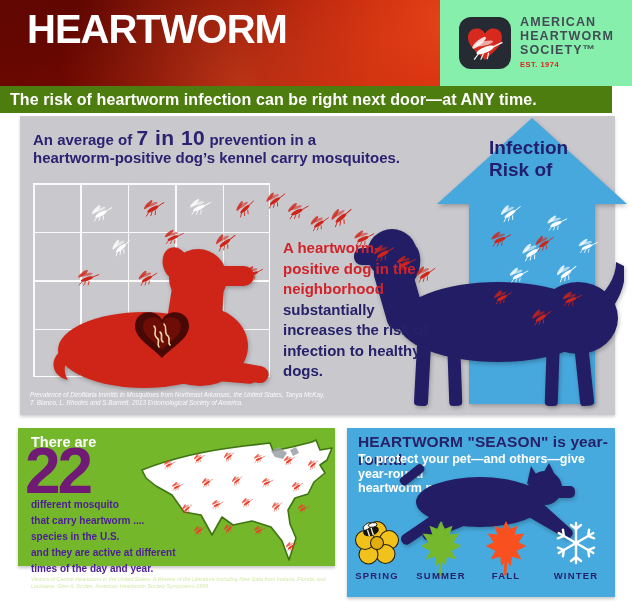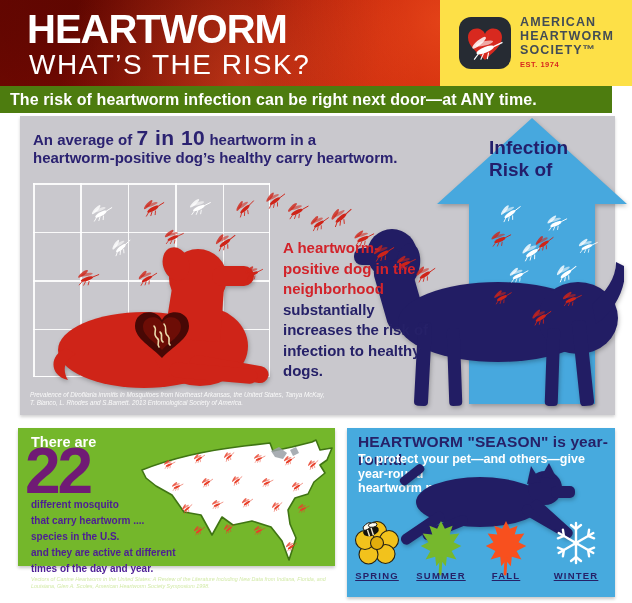--- a/index.html
+++ b/index.html
@@ -11,21 +11,21 @@
   .header { left:0; top:0; width:632px; height:86px;
     background:
       radial-gradient(circle at 70% 25%, rgba(255,96,40,.55), transparent 42%),
       radial-gradient(circle at 38% 95%, rgba(255,120,60,.35), transparent 45%),
       radial-gradient(circle at 12% 10%, rgba(60,0,0,.55), transparent 55%),
       linear-gradient(115deg,#7d0b01 0%, #b31302 45%, #d92d07 100%);
   }
   .title { left:27px; top:7px; color:#fff; font-size:40px; font-weight:800; letter-spacing:-1px; }
   .subtitle { left:29px; top:49px; color:#fff; font-size:28px; font-weight:400; letter-spacing:1.5px; }
 
-  .logo-box { left:440px; top:0; width:192px; height:86px; background:#fde047; display:flex; align-items:center; padding-left:19px; }
+  .logo-box { left:440px; top:0; width:192px; height:86px; background:#86efac; display:flex; align-items:center; padding-left:19px; }
   .logo-text { margin-left:9px; color:#434c55; font-size:12.5px; font-weight:600; letter-spacing:1.1px; line-height:14px; }
   .logo-est { color:#d8291f; font-size:7.5px; font-weight:700; letter-spacing:.5px; margin-top:1px; }
 
   
   .banner { left:0; top:86px; width:612px; height:27px; background:#4d7c0f; color:#fff;
     font-size:16px; font-weight:700; line-height:27px; padding-left:10px; letter-spacing:.1px; }
 
   
   .gray-panel { left:20px; top:116px; width:595px; height:299px; background:#c9c8cd; box-shadow:0 2px 3px rgba(0,0,0,.18); }
   .kennel-grid { left:33px; top:183px; width:237px; height:194px;
@@ -51,30 +51,29 @@
   .ga-intro { left:13px; top:6px; color:#fff; font-size:14.5px; font-weight:700; }
   .ga-count { left:7px; top:14px; color:#701a75; font-size:64px; font-weight:800; letter-spacing:-3px; line-height:58px; }
   .ga-lines { left:13px; top:69px; color:#4c1d95; font-size:10px; font-weight:700; line-height:16px; width:260px; z-index:3; }
   .ga-lines b { font-weight:800; }
   .green-citation { left:13px; top:148px; width:296px; color:#d3eaa9; font-size:5.4px; font-style:italic; line-height:6.6px; z-index:3; }
 
   
   .blue-panel { left:347px; top:428px; width:268px; height:169px; background:#47aade; box-shadow:0 2px 3px rgba(0,0,0,.22); }
   .season-heading { left:11px; top:5px; color:#262168; font-size:15.5px; font-weight:800; letter-spacing:.1px; }
   .season-sub { left:11px; top:24px; color:#fff; font-size:12.5px; font-weight:600; line-height:14.5px; }
-  .season-label { top:142px; width:70px; text-align:center; color:#262168; font-size:9.5px; font-weight:700; letter-spacing:1.2px; z-index:4;text-decoration:underline; }
+  .season-label { top:142px; width:70px; text-align:center; color:#262168; font-size:9.5px; font-weight:700; letter-spacing:1.2px; z-index:4; }
 </style>
 </head>
 <body>
 
 <div id="page">
 
   <div class="abs header">
     <div class="abs title">HEARTWORM</div>
-    <div class="abs subtitle">WHAT’S THE RISK?</div>
   </div>
 
   <div class="abs logo-box">
     <svg width="52" height="52" viewBox="0 0 52 52">
       <rect x="0" y="0" width="52" height="52" rx="12" fill="#262b33"></rect>
       <path d="M26,17 C23,9 9,9.5 9,20.5 C9,29.5 18.5,35.5 26,43 C33.5,35.5 43,29.5 43,20.5 C43,9.5 29,9 26,17 Z" fill="#d8291f"></path>
       <g transform="translate(7,17) scale(1.45) rotate(-8 13 9)">
         <g stroke="#ffffff" fill="#ffffff">
           <ellipse cx="13" cy="11" rx="6.5" ry="1.9" transform="rotate(-14 13 11)" stroke="none"></ellipse>
           <ellipse cx="9.5" cy="5.5" rx="6" ry="1.7" transform="rotate(-32 9.5 5.5)" opacity="0.85" stroke="none"></ellipse>
@@ -93,23 +92,23 @@
       <div class="logo-est">EST. 1974</div>
     </div>
   </div>
 
   <div class="abs banner">The risk of heartworm infection can be right next door—at ANY time.</div>
 
   <div class="abs gray-panel"></div>
   <div class="abs kennel-grid" style="z-index:2;"></div>
 
   <div class="abs stat" style="z-index:8;">
-    <span>An average of </span><span class="big">7 in 10</span><span> heartworm in a</span>
+    <span>An average of </span><span class="big">7 in 10</span><span> prevention in a</span>
   </div>
-  <div class="abs stat-line2" style="z-index:8;">heartworm-positive dog’s healthy carry heartworm.</div>
+  <div class="abs stat-line2" style="z-index:8;">heartworm-positive dog’s kennel carry mosquitoes.</div>
 
   <svg class="abs shadowed" style="left:437px; top:118px; z-index:3;" width="190" height="286" viewBox="0 0 190 286">
     <polygon points="95,0 190,86 158,86 158,286 32,286 32,86 0,86" fill="#47a8de"></polygon>
   </svg>
   <div class="abs risk-label">
     <div>Infection</div>
     <div>Risk of</div>
   </div>
 
   <svg class="abs shadowed" style="left:52px; top:230px; z-index:4;" width="222" height="162" viewBox="0 0 222 162">

